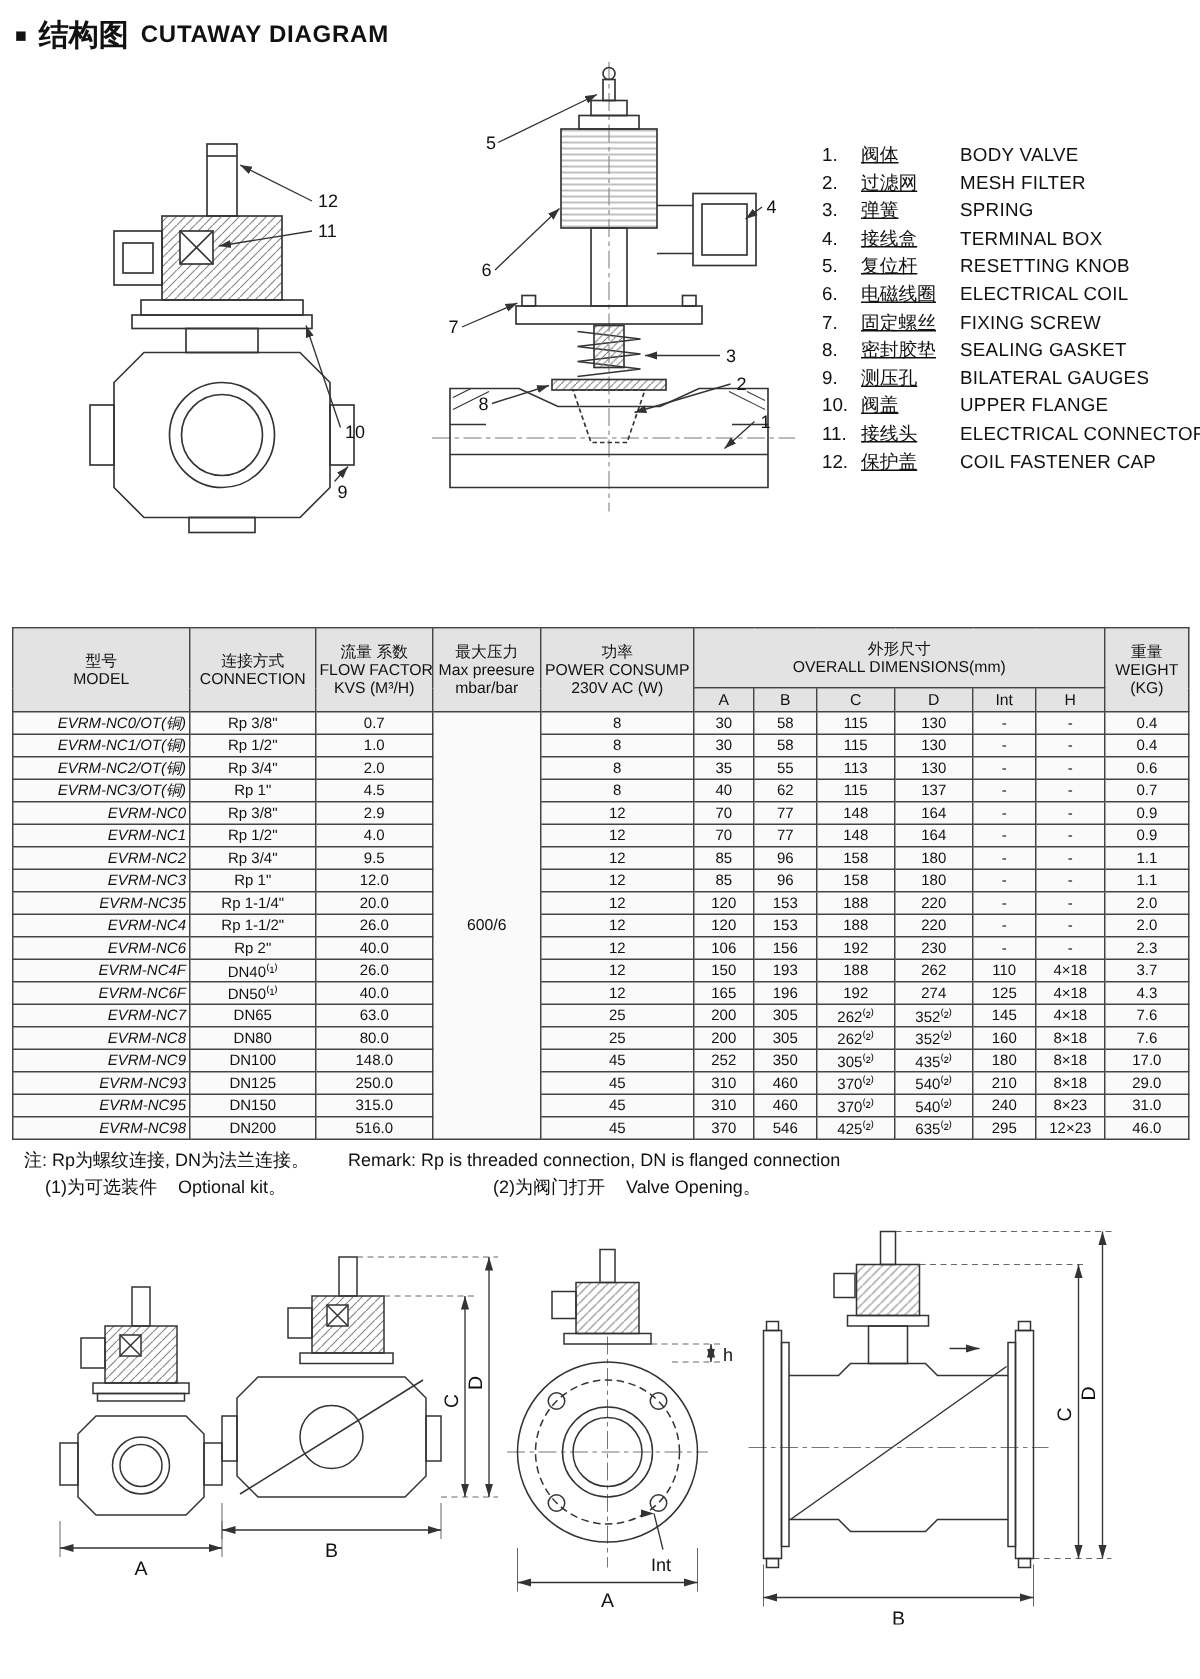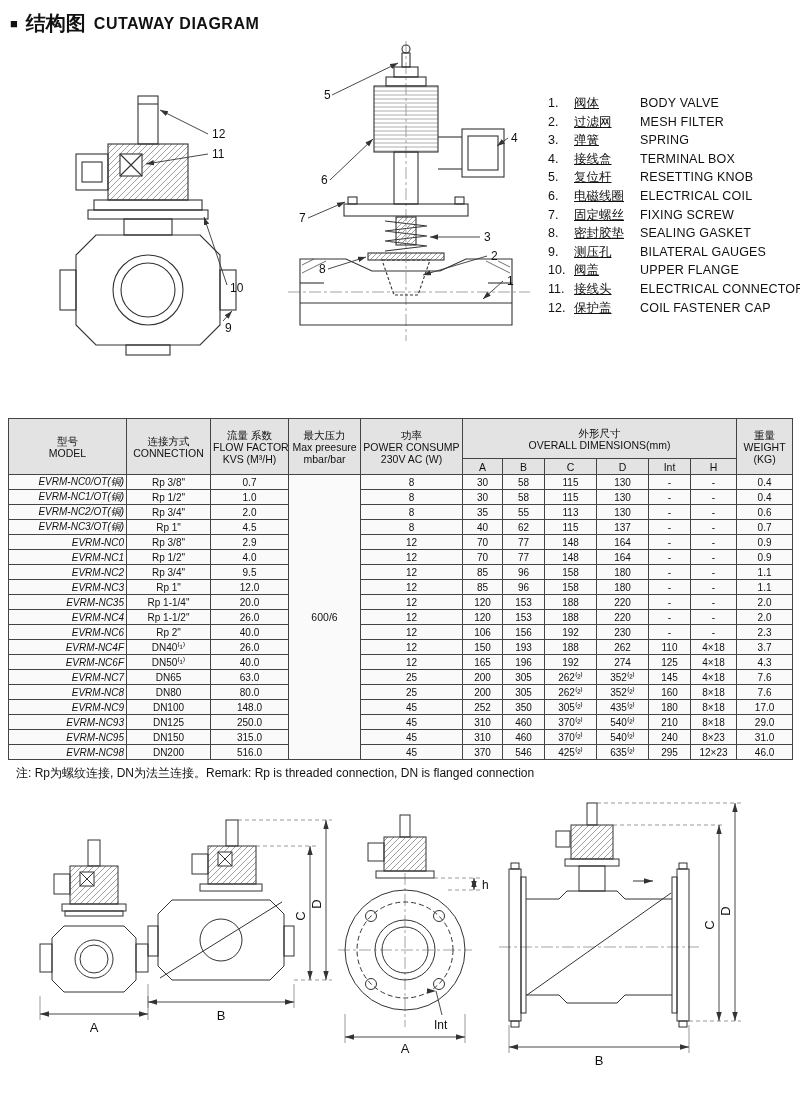--- a/index.html
+++ b/index.html
@@ -38,21 +38,21 @@
   }
   table.spec thead th { background:#e3e3e3; font-weight:normal; font-size:10.5px; }
   table.spec thead .hrow1 th { height:40px; }
   table.spec thead .hrow2 th { height:16px; }
   table.spec tbody td { background:#fafafa; }
   table.spec td.model-cell { text-align:right; padding-left:5px;font-style:italic; }
   table.spec td.pressure-cell { background:#fafafa; font-size:10.5px; }
   .hl { line-height:12px; }
 
   .notes { margin:6px 0 0 8px; font-size:12px; line-height:15px; }
-  .notes-line1 { display:flex; }
+  .notes-line1 { display:flex; gap:26px; }
   .notes-line2 { display:flex; gap:14px; margin-top:3px; padding-left:14px; }
   .notes-line2 .gap { width:110px; }
 
   .bottom-drawings { margin-top:4px; }
 </style>
 </head>
 <body>
 
 <div class="page">
 
@@ -544,20 +544,27 @@
           <td>46.0</td>
         </tr>
       </tbody>
   </table>
 
   <div class="notes">
     <div class="notes-line1">
       <span>注: Rp为螺纹连接, DN为法兰连接。</span>
       <span>Remark: Rp is threaded connection, DN is flanged connection</span>
     </div>
+    <div class="notes-line2">
+      <span>(1)为可选装件</span>
+      <span>Optional kit。</span>
+      <span class="gap"></span>
+      <span>(2)为阀门打开</span>
+      <span>Valve Opening。</span>
+    </div>
   </div>
 
   <div class="bottom-drawings">
     <svg width="784" height="280" viewBox="0 0 784 280">
       <defs>
         <pattern id="hD" width="6" height="6" patternUnits="userSpaceOnUse">
           <path d="M0,6 L6,0" stroke="#888" stroke-width="0.8" fill="none"></path>
         </pattern>
         <marker id="arR" markerWidth="10" markerHeight="8" refX="9" refY="3" orient="0" markerUnits="userSpaceOnUse">
           <path d="M0,0.3 L9,3 L0,5.7 Z" fill="#333"></path>

